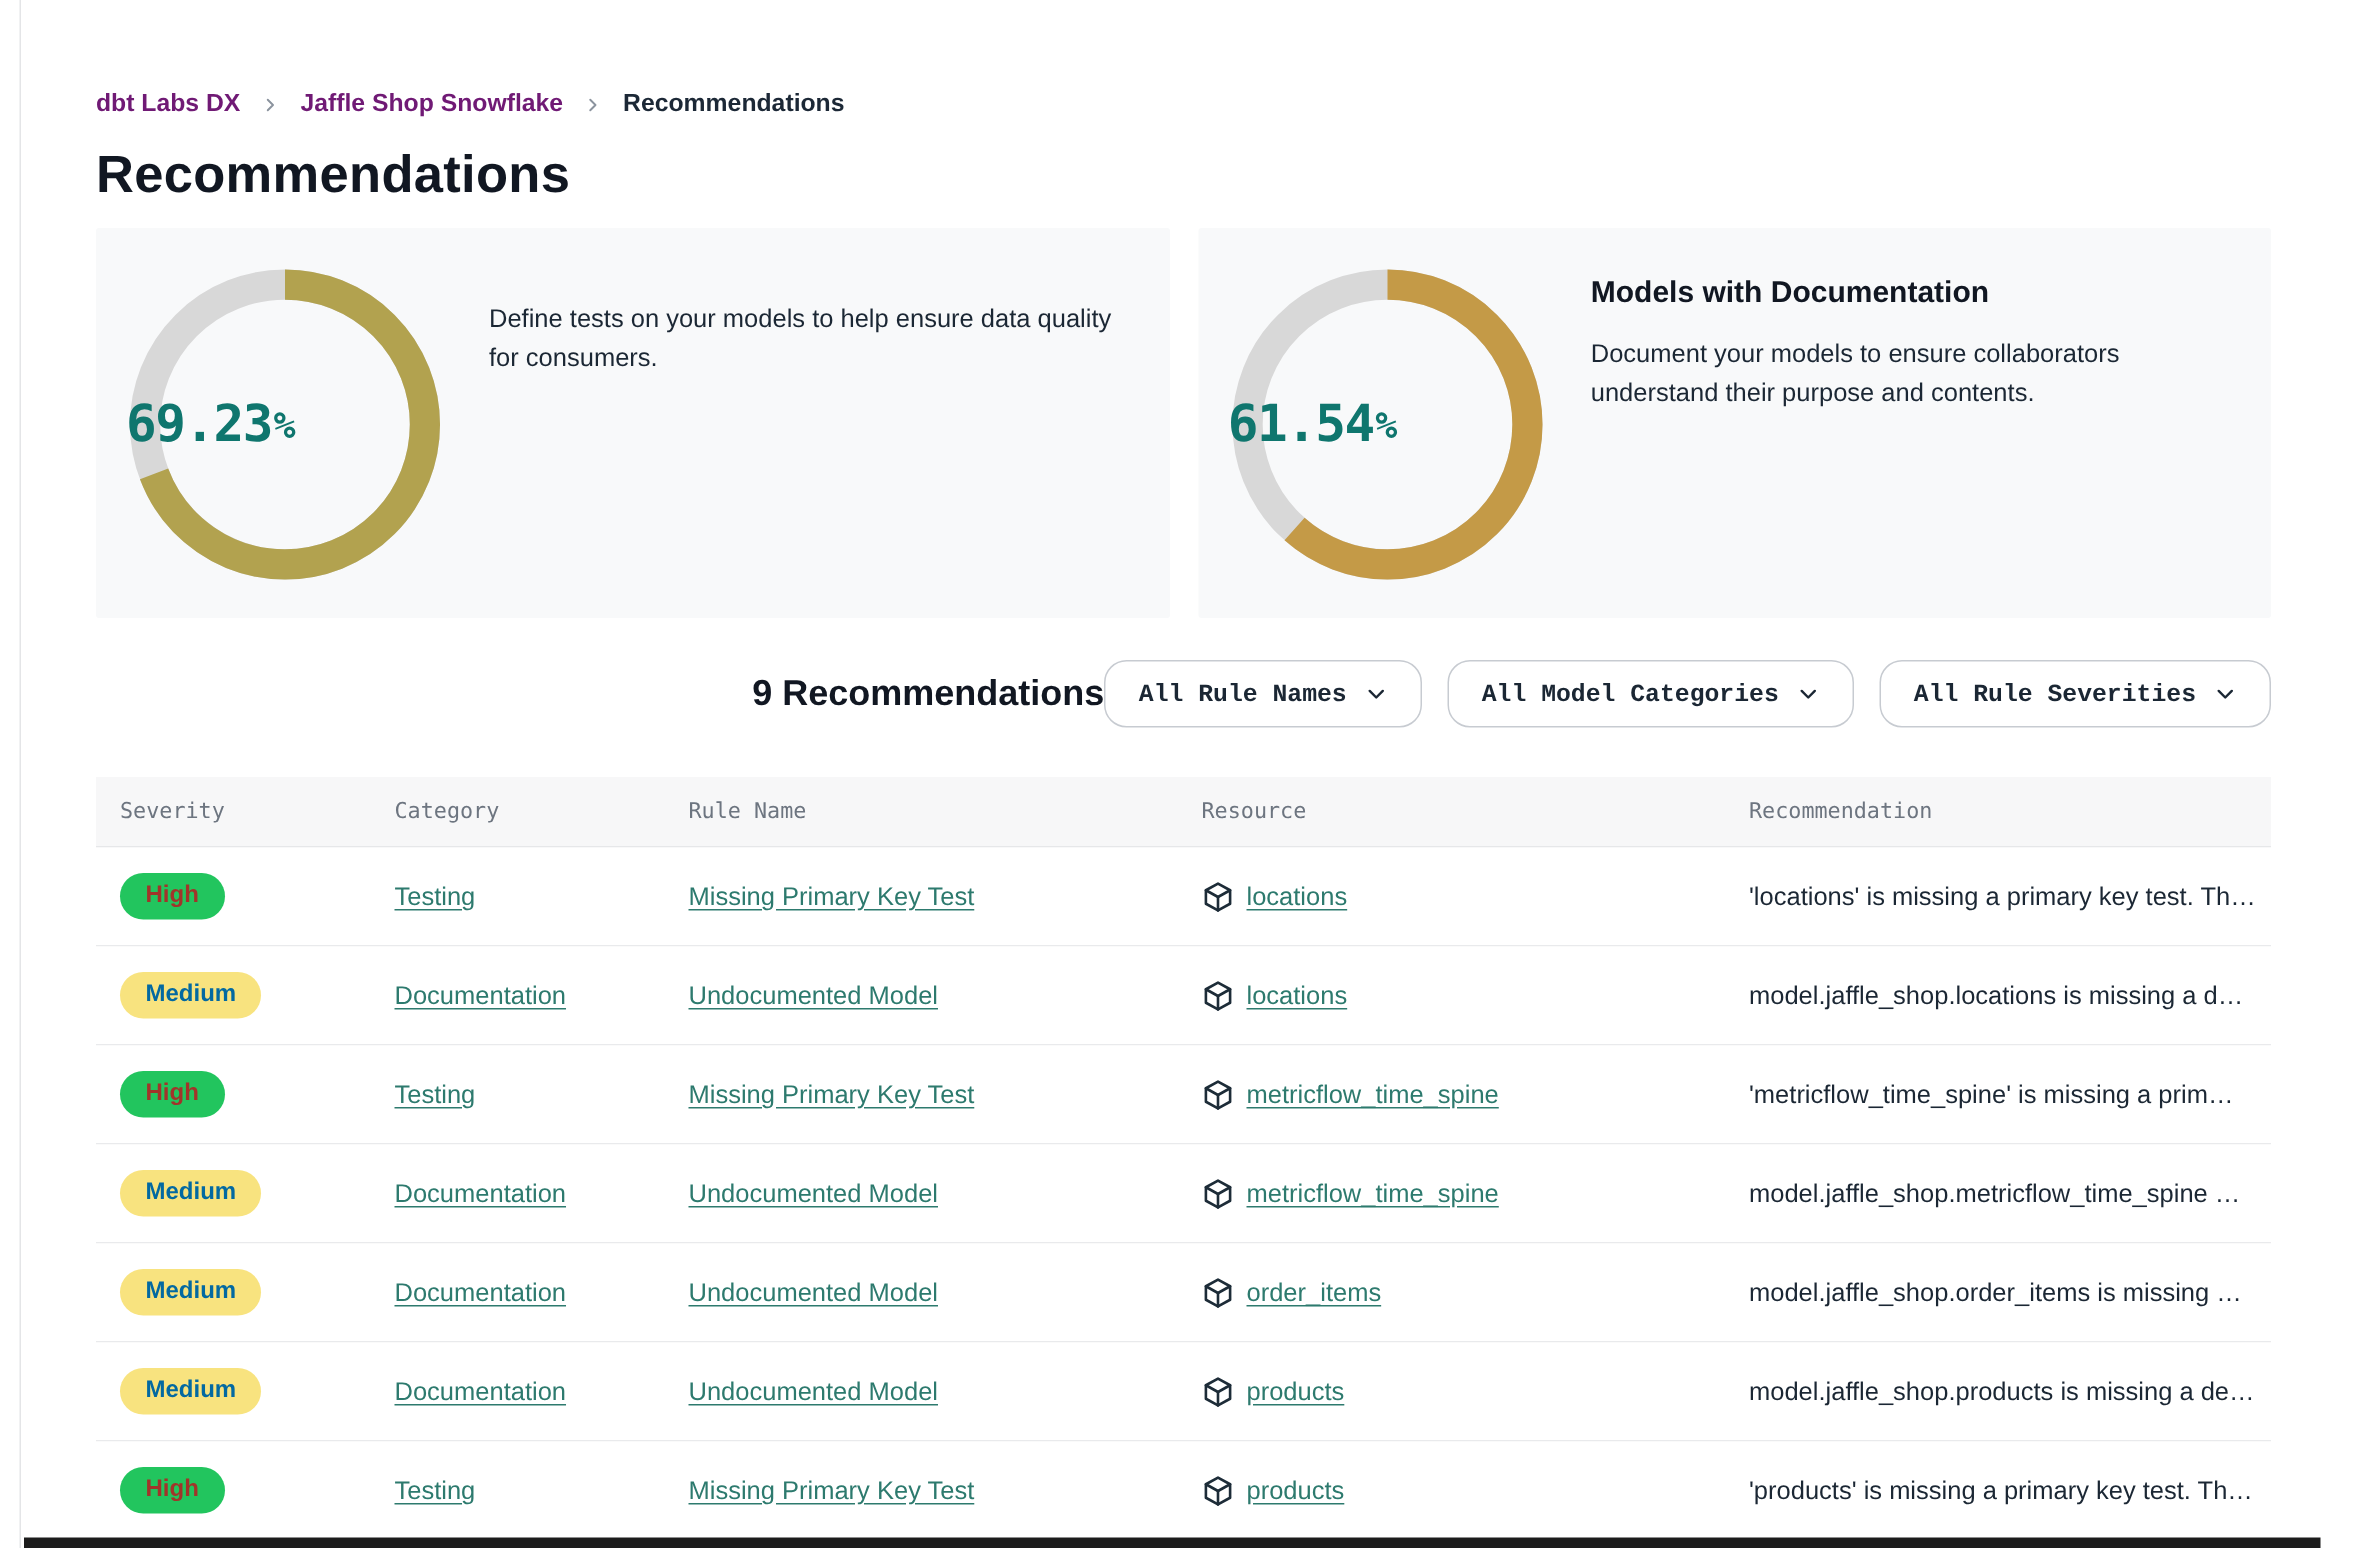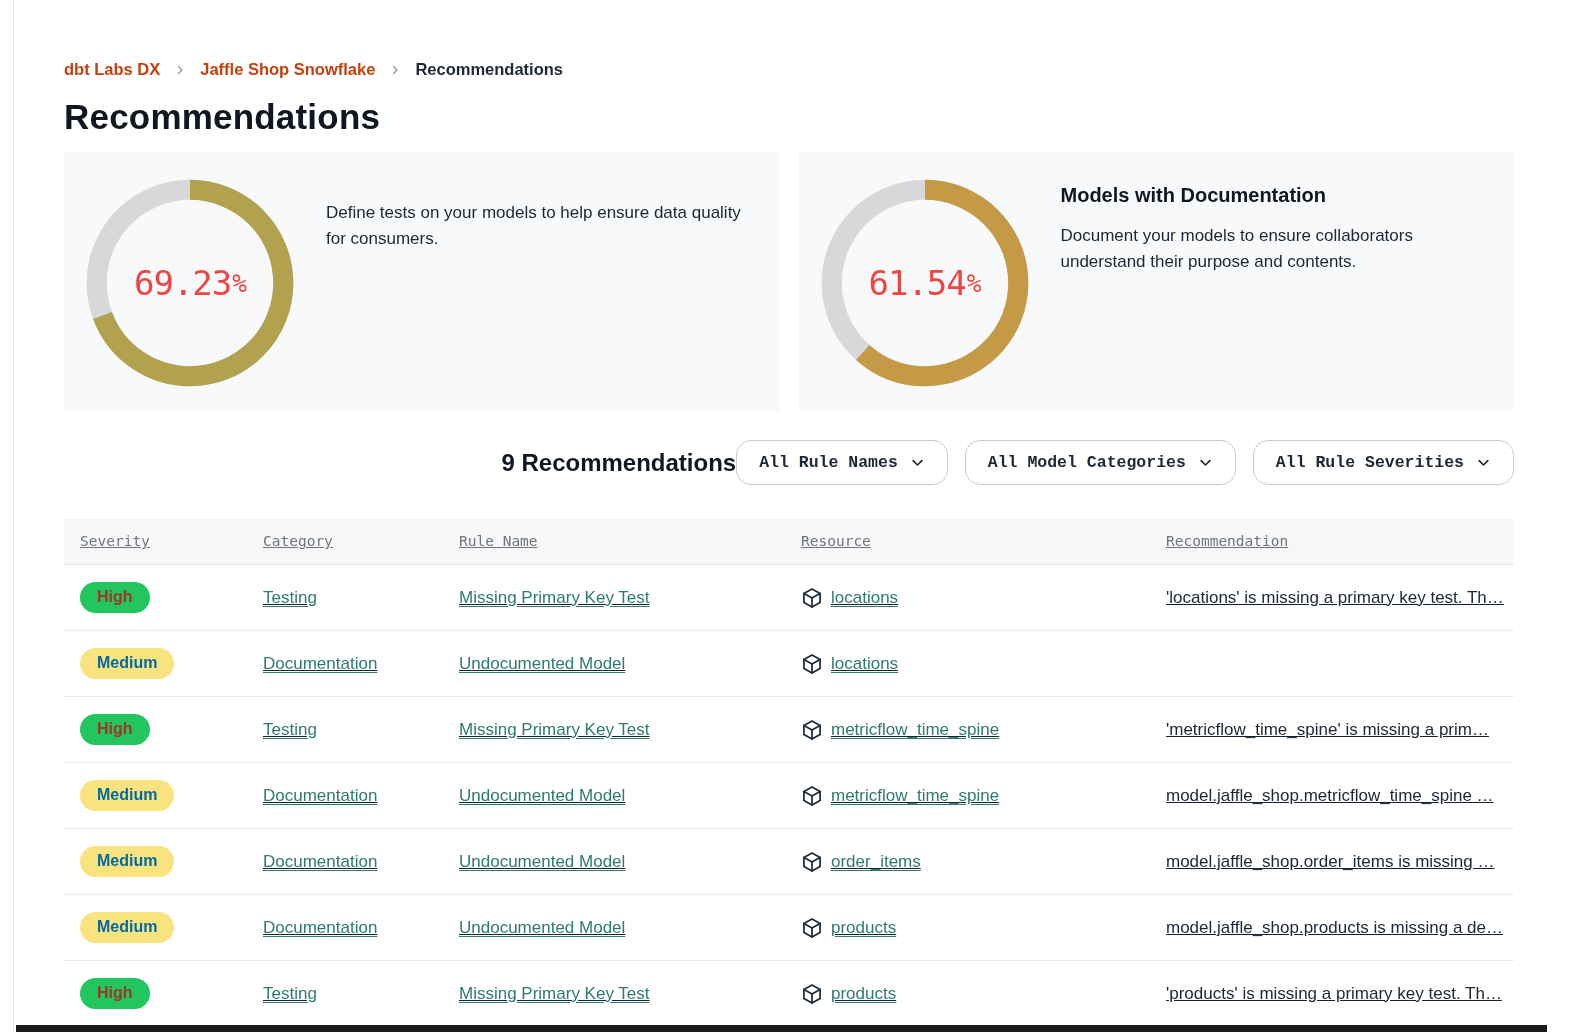--- a/index.html
+++ b/index.html
@@ -17,21 +17,21 @@
   .page {
     position: absolute; left: 64px; top: 0; width: 1450px;
   }
 
   
   .breadcrumb {
     margin-top: 60px;
     display: flex; align-items: center; gap: 14px;
     font-size: 16.5px; font-weight: 700; color: #3d4858;
   }
-  .breadcrumb .crumb { text-decoration: none; color: #c2410c; cursor: pointer; }
+  .breadcrumb .crumb { text-decoration: none; color: #701a75; cursor: pointer; }
   .breadcrumb .crumb.current { color: #1c2836; cursor: default; }
   .crumb-sep { display: inline-flex; color: #8b939e; }
 
   
   .page-title {
     margin-top: 18px;
     font-size: 35px; font-weight: 600; color: #111722;
     letter-spacing: 0.2px;
   }
 
@@ -42,23 +42,23 @@
     background: #f8f9fa;
     border-radius: 2px;
     display: flex;
     padding: 22px 24px 22px 20px;
     gap: 30px;
   }
   .donut-wrap { position: relative; width: 212px; height: 212px; flex: 0 0 auto; margin-top: 3px; }
   .donut-wrap svg { width: 212px; height: 212px; transform: rotate(-90deg); }
   .donut-label {
     position: absolute; inset: 0;
-    display: flex; align-items: center; justify-content: center;
+    display: flex; align-items: center; 
     font-family: "DejaVu Sans Mono", "Liberation Mono", monospace;
-    font-size: 34px; font-weight: 400; color: #ef4444;
+    font-size: 34px; font-weight: 700; color: #0f766e;
     letter-spacing: -1px;
   }
   .donut-label .pct-suffix { font-size: 0.72em; margin-left: 1px; }
   .card-text { padding-top: 10px; }
   .card-title { font-size: 20px; font-weight: 700; color: #111722; }
   .card-desc {
     margin-top: 16px; font-size: 17px; line-height: 1.55; color: #1b2734;
     max-width: 440px;
   }
 
@@ -80,21 +80,20 @@
   }
   .filter-btn svg { display: block; }
 
   
   .table { margin-top: 33px; width: 1450px; font-size: 17px; }
   .t-head, .t-row {
     display: grid;
     grid-template-columns: 183px 196px 342px 365px 1fr;
     align-items: center;
     padding-left: 16px;
-    text-decoration: underline;
   }
   .t-head {
     height: 47px;
     background: #f7f7f8;
     border-bottom: 1px solid #e6e7e9;
     font-family: "DejaVu Sans Mono", "Liberation Mono", monospace;
     font-size: 14.5px; font-weight: 500; color: #6d7580;
     letter-spacing: 0;
   }
   .t-row {
@@ -248,20 +247,21 @@
           <div><a class="t-link">Documentation</a></div>
           <div><a class="t-link">Undocumented Model</a></div>
           <div class="res-cell">
             <svg width="22" height="22" viewBox="0 0 24 24" fill="none" stroke="#1d2c38" stroke-width="1.9" stroke-linecap="round" stroke-linejoin="round">
               <polygon points="12 2.2 20.8 7.1 20.8 16.9 12 21.8 3.2 16.9 3.2 7.1"></polygon>
               <polyline points="3.2 7.1 12 12 20.8 7.1"></polyline>
               <line x1="12" y1="12" x2="12" y2="21.8"></line>
             </svg>
             <a class="t-link">locations</a>
           </div>
+          <div class="rec-cell">model.jaffle_shop.locations is missing a d…</div>
         </div>
         <div class="t-row">
           <div><span class="badge high">High</span></div>
           <div><a class="t-link">Testing</a></div>
           <div><a class="t-link">Missing Primary Key Test</a></div>
           <div class="res-cell">
             <svg width="22" height="22" viewBox="0 0 24 24" fill="none" stroke="#1d2c38" stroke-width="1.9" stroke-linecap="round" stroke-linejoin="round">
               <polygon points="12 2.2 20.8 7.1 20.8 16.9 12 21.8 3.2 16.9 3.2 7.1"></polygon>
               <polyline points="3.2 7.1 12 12 20.8 7.1"></polyline>
               <line x1="12" y1="12" x2="12" y2="21.8"></line>

